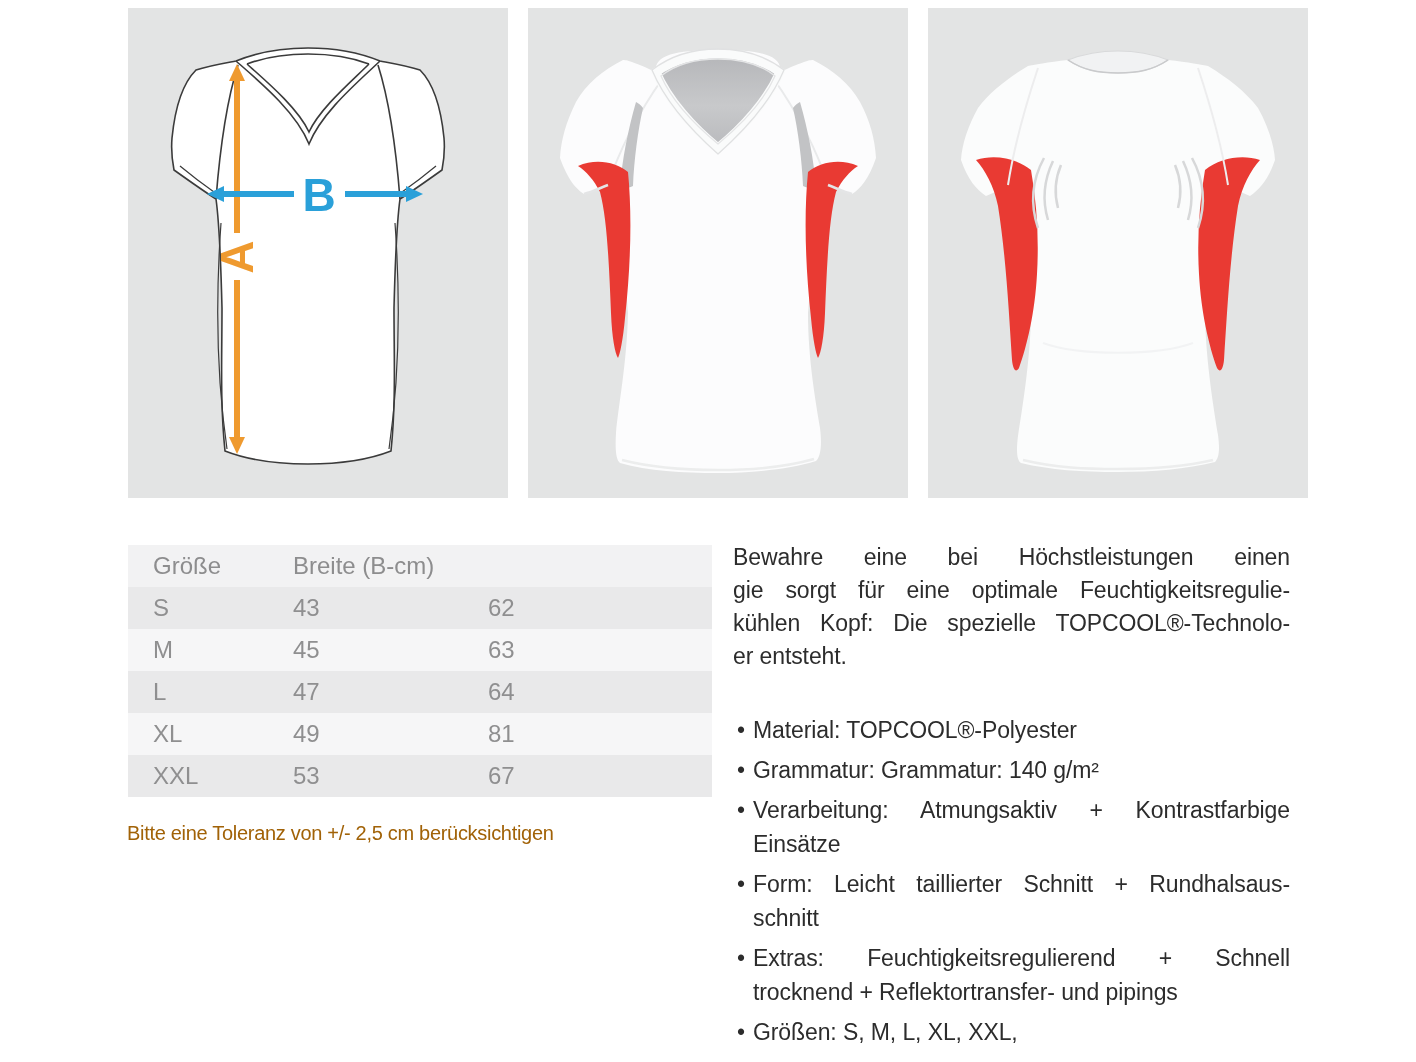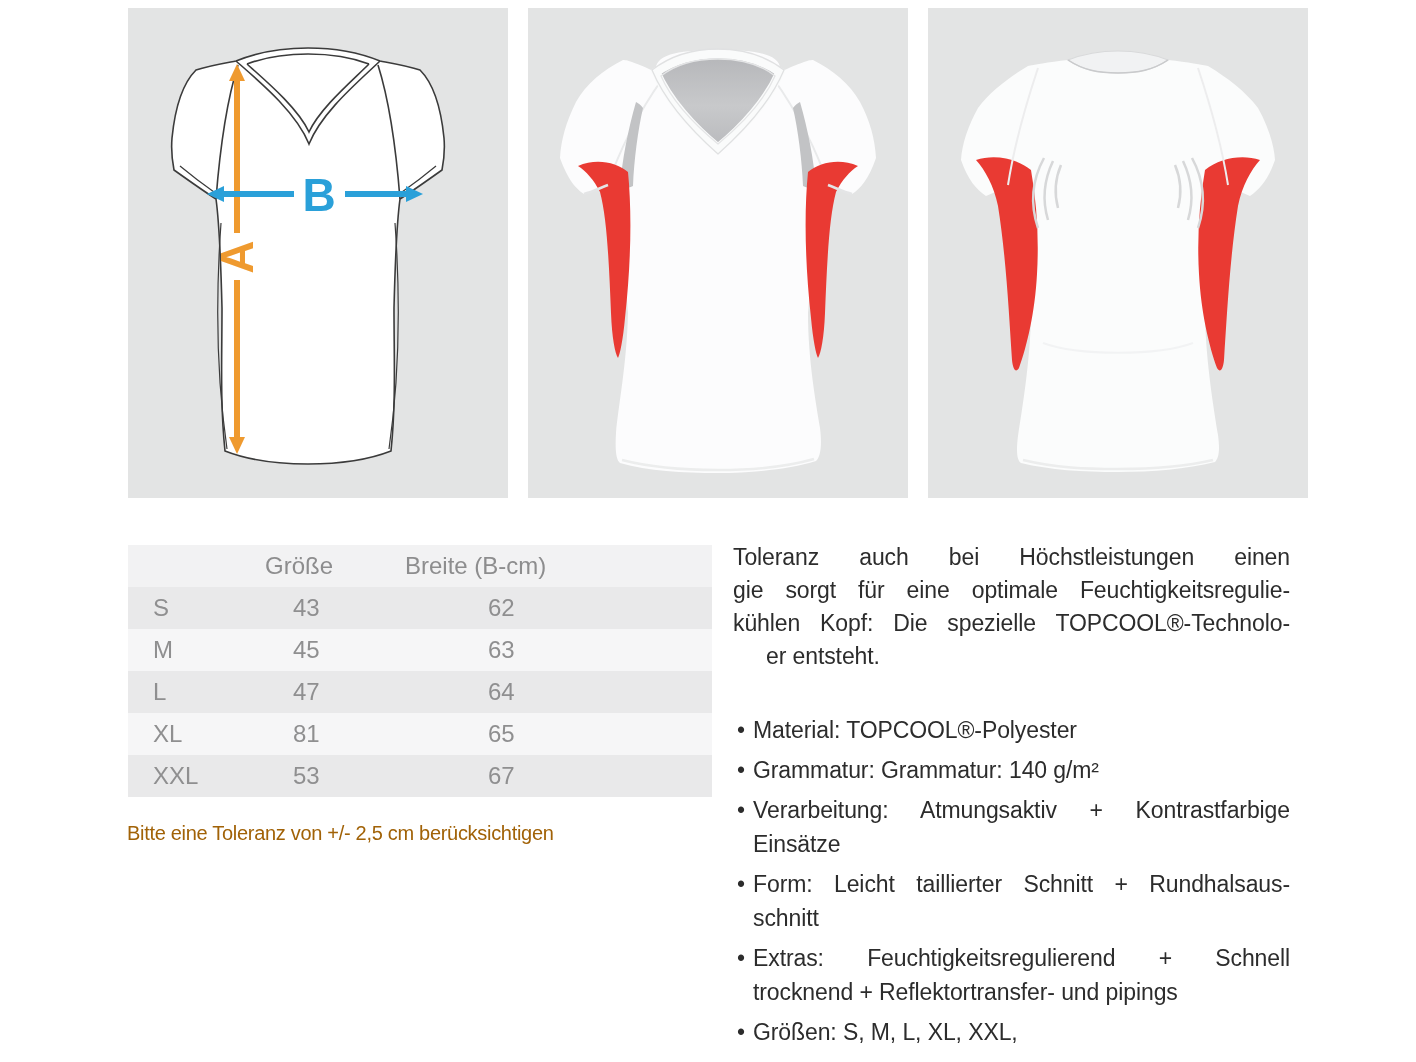--- a/index.html
+++ b/index.html
@@ -10,36 +10,36 @@
   }
   
   .panel{position:absolute;top:8px;width:380px;height:490px;background:#e3e4e4;}
   #panel-diagram{left:128px}
   #panel-front{left:528px}
   #panel-back{left:928px}
   .panel svg{display:block;width:100%;height:100%}
 
   
   .size-table{position:absolute;left:128px;top:545px;width:584px;}
-  .trow{display:flex;align-items:center;height:42px;font-size:24px;color:#8f8f90;justify-content:center;}
+  .trow{display:flex;align-items:center;height:42px;font-size:24px;color:#8f8f90;}
   .thead{background:#f2f2f3;color:#8d8d8e;}
   .rdark{background:#e9e9ea}
   .rlight{background:#f6f6f7}
   .c1{width:165px;padding-left:25px;box-sizing:border-box}
   .c2{width:195px}
   .c3{flex:1}
 
   
   .tolerance{position:absolute;left:127px;top:822px;font-size:20px;color:#a16207;letter-spacing:-0.3px;white-space:nowrap;}
 
   
   .description{position:absolute;left:733px;top:541px;width:557px;color:#2c2c2c;
     font-size:23px;letter-spacing:-0.1px;}
   .pline{line-height:33px;text-align:justify;text-align-last:justify;}
-  .plast{line-height:33px;margin-left:33px;}
+  .plast{line-height:33px;}
   .features{margin:40px 0 0 0;padding:0;list-style:none;}
   .fitem{display:flex;margin:0 0 6px 0;line-height:34px;padding-left:4px;}
   .bullet{flex:0 0 16px;width:16px;color:#2c2c2c;}
   .ftext{flex:1;}
   .fline-j{text-align:justify;text-align-last:justify;}
 </style>
 </head>
 <body>
 
 <div class="panel" id="panel-diagram">
@@ -183,35 +183,35 @@
     <div class="c2">45</div>
     <div class="c3">63</div>
   </div>
   <div class="trow rdark">
     <div class="c1">L</div>
     <div class="c2">47</div>
     <div class="c3">64</div>
   </div>
   <div class="trow rlight">
     <div class="c1">XL</div>
-    <div class="c2">81</div>
-    <div class="c3">65</div>
+    <div class="c2">49</div>
+    <div class="c3">81</div>
   </div>
   <div class="trow rdark">
     <div class="c1">XXL</div>
     <div class="c2">53</div>
     <div class="c3">67</div>
   </div>
 </div>
 
 <div class="tolerance">Bitte eine Toleranz von +/- 2,5 cm berücksichtigen</div>
 
 <div class="description">
   <div>
-    <div class="pline">Toleranz auch bei Höchstleistungen einen</div>
+    <div class="pline">Bewahre eine bei Höchstleistungen einen</div>
     <div class="pline">gie sorgt für eine optimale Feuchtigkeitsregulie-</div>
     <div class="pline">kühlen Kopf: Die spezielle TOPCOOL®-Technolo-</div>
     <div class="plast">er entsteht.</div>
   </div>
   <ul class="features">
     <li class="fitem">
       <span class="bullet">•</span>
       <div class="ftext">
           <div>Material: TOPCOOL®-Polyester</div>
         </div>

